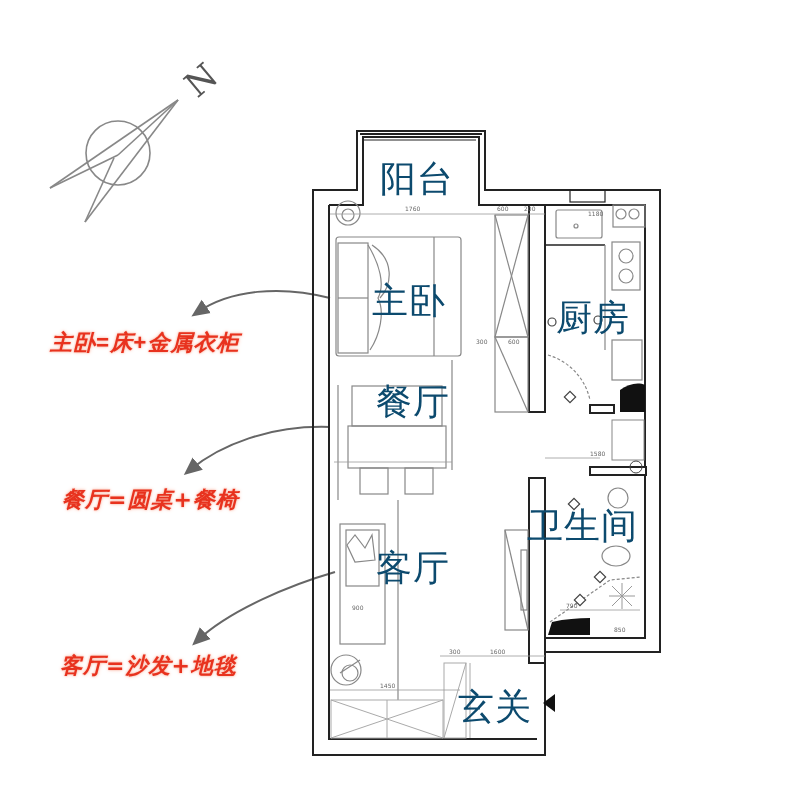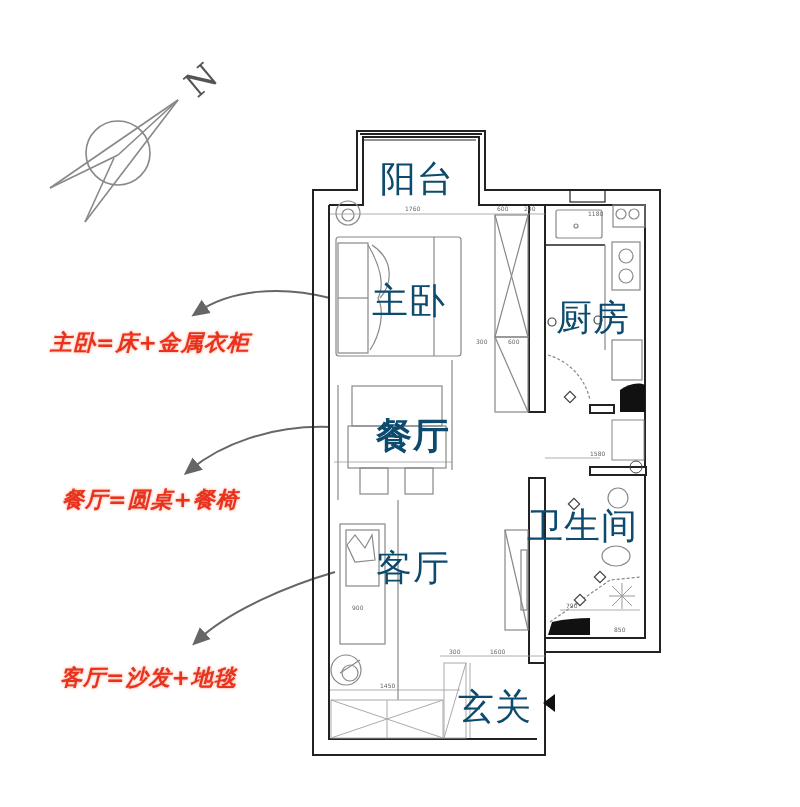--- a/index.html
+++ b/index.html
@@ -181,20 +181,20 @@
   </g>
 
   <path d="M543,703 L555,694 L555,712 Z" fill="#111"></path>
 </svg>
 
 <div class="compass-n" style="left:186px; top:60px;">N</div>
 
 <div class="room-label" style="left:380px; top:155px;">阳台</div>
 <div class="room-label" style="left:372px; top:277px;">主卧</div>
 <div class="room-label" style="left:556px; top:282px;margin-top:12px;">厨房</div>
-<div class="room-label" style="left:376px; top:412px;font-weight:bold;">餐厅</div>
+<div class="room-label" style="left:376px; top:378px;">餐厅</div>
 <div class="room-label" style="left:527px; top:502px;">卫生间</div>
 <div class="room-label" style="left:376px; top:544px;">客厅</div>
 <div class="room-label" style="left:458px; top:683px;">玄关</div>
 
-<div class="callout" style="left:50px; top:328px;">主卧=床+金属衣柜</div>
+<div class="callout" style="left:50px; top:328px;font-family:Liberation Mono, monospace;">主卧=床+金属衣柜</div>
 <div class="callout" style="left:62px; top:485px;text-align:right;">餐厅=圆桌+餐椅</div>
-<div class="callout" style="left:60px; top:651px;margin-top:12px;">客厅=沙发+地毯</div>
+<div class="callout" style="left:60px; top:651px;">客厅=沙发+地毯</div>
 
 </body></html>

